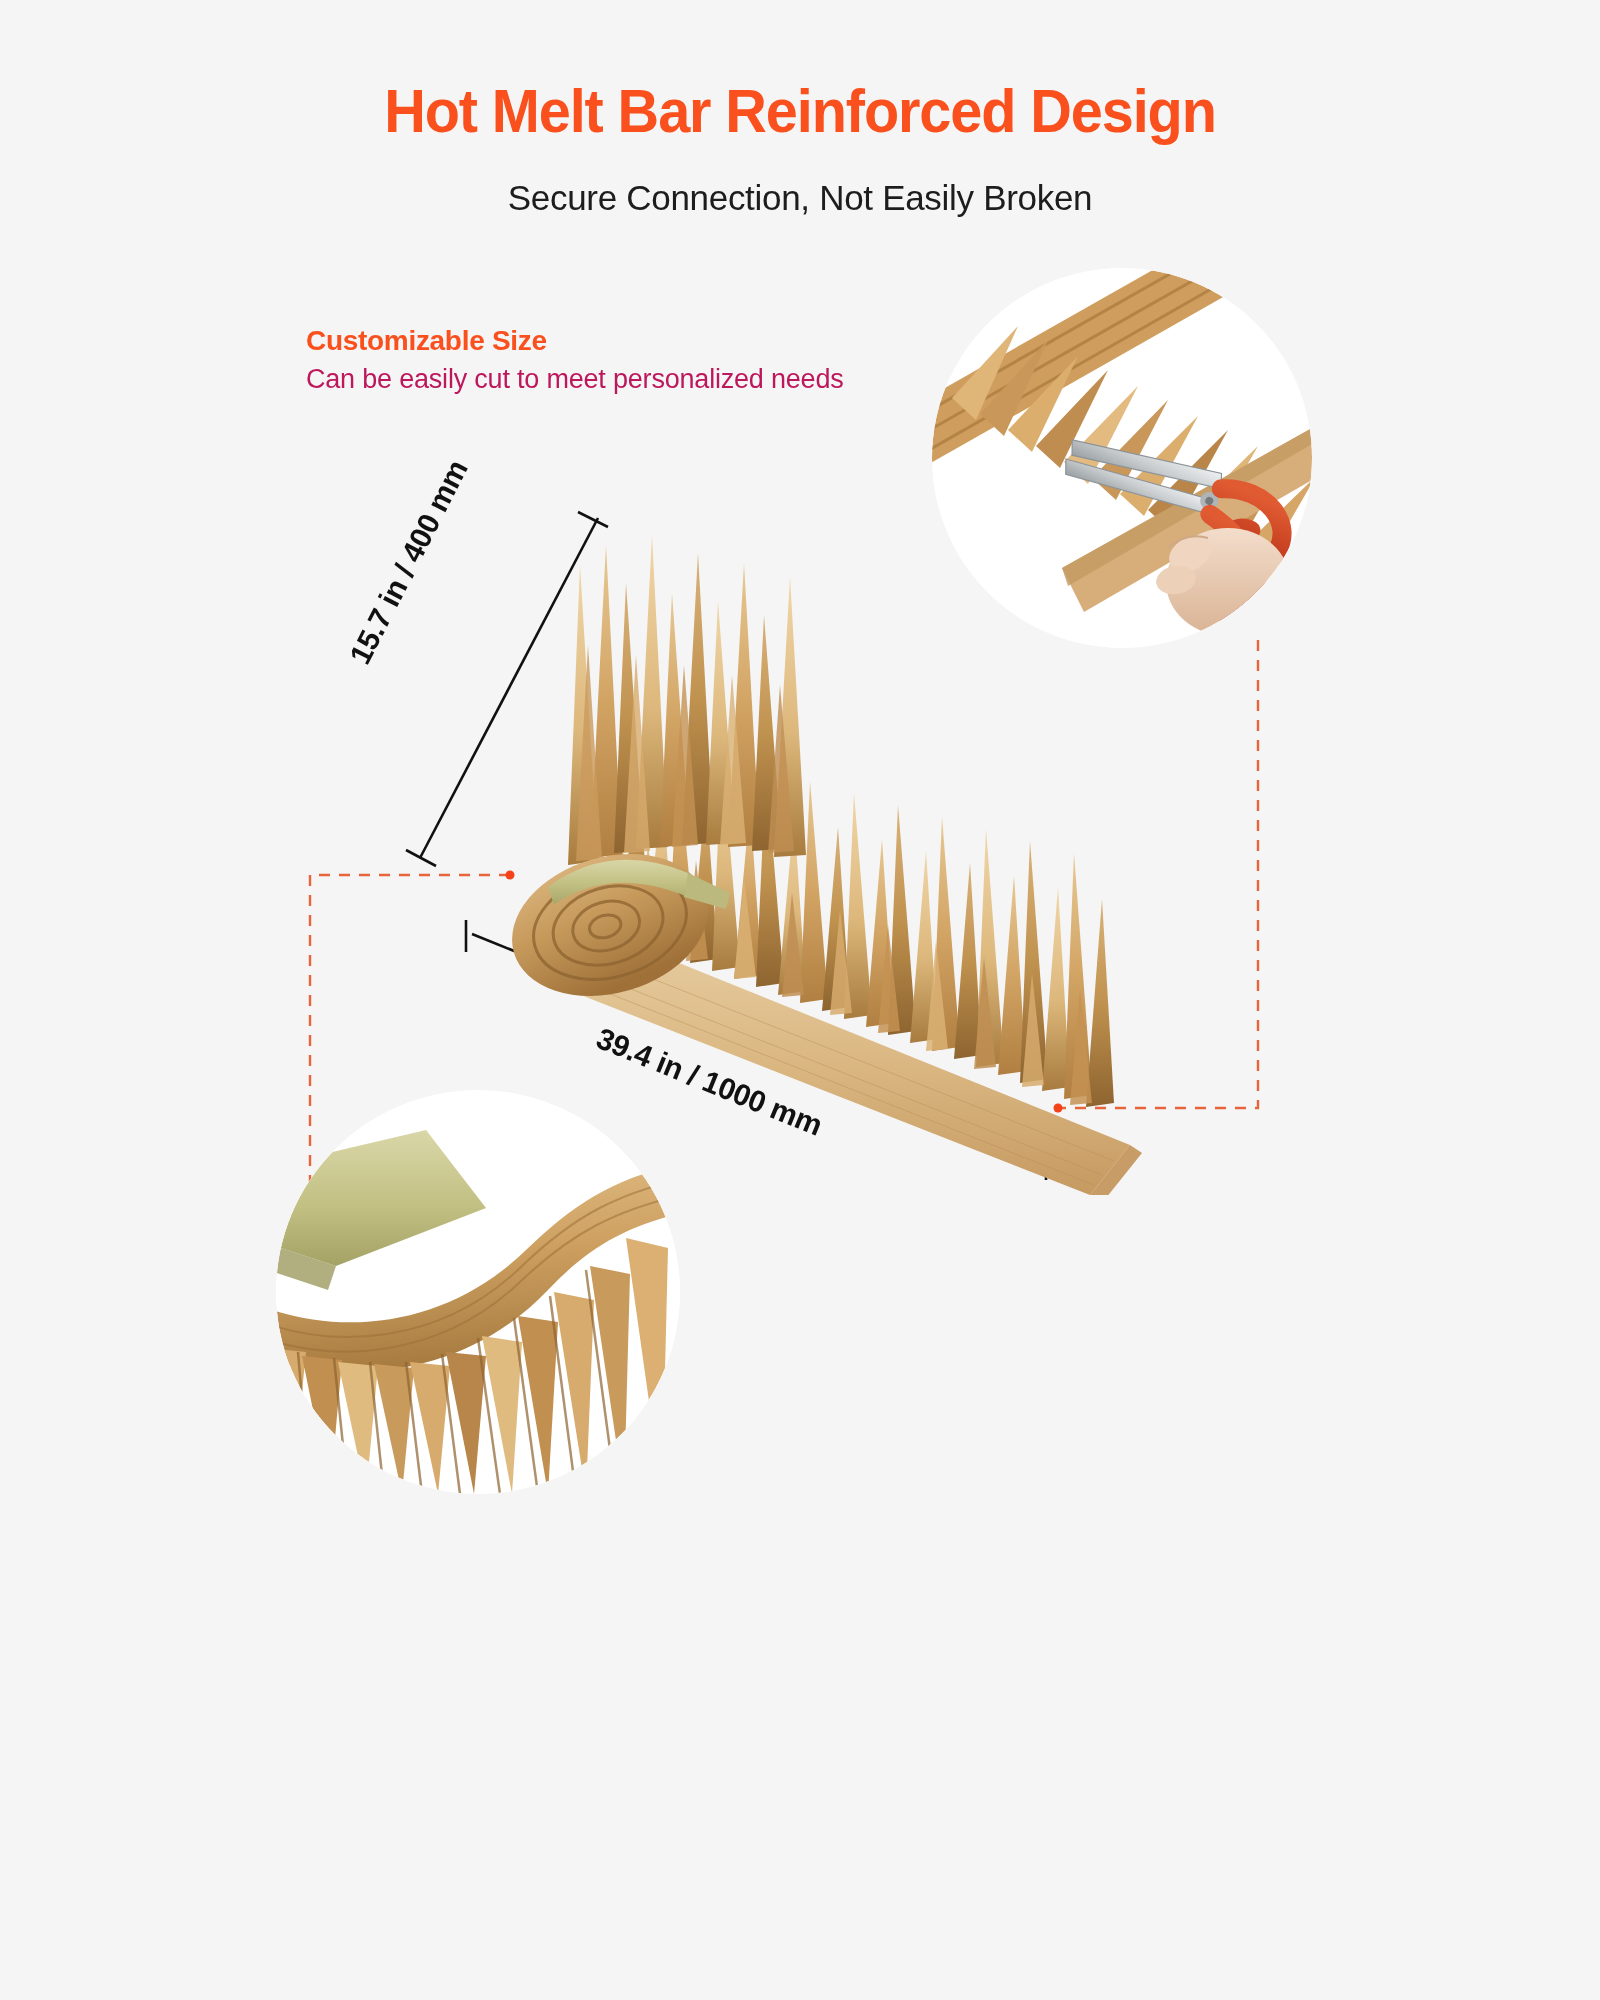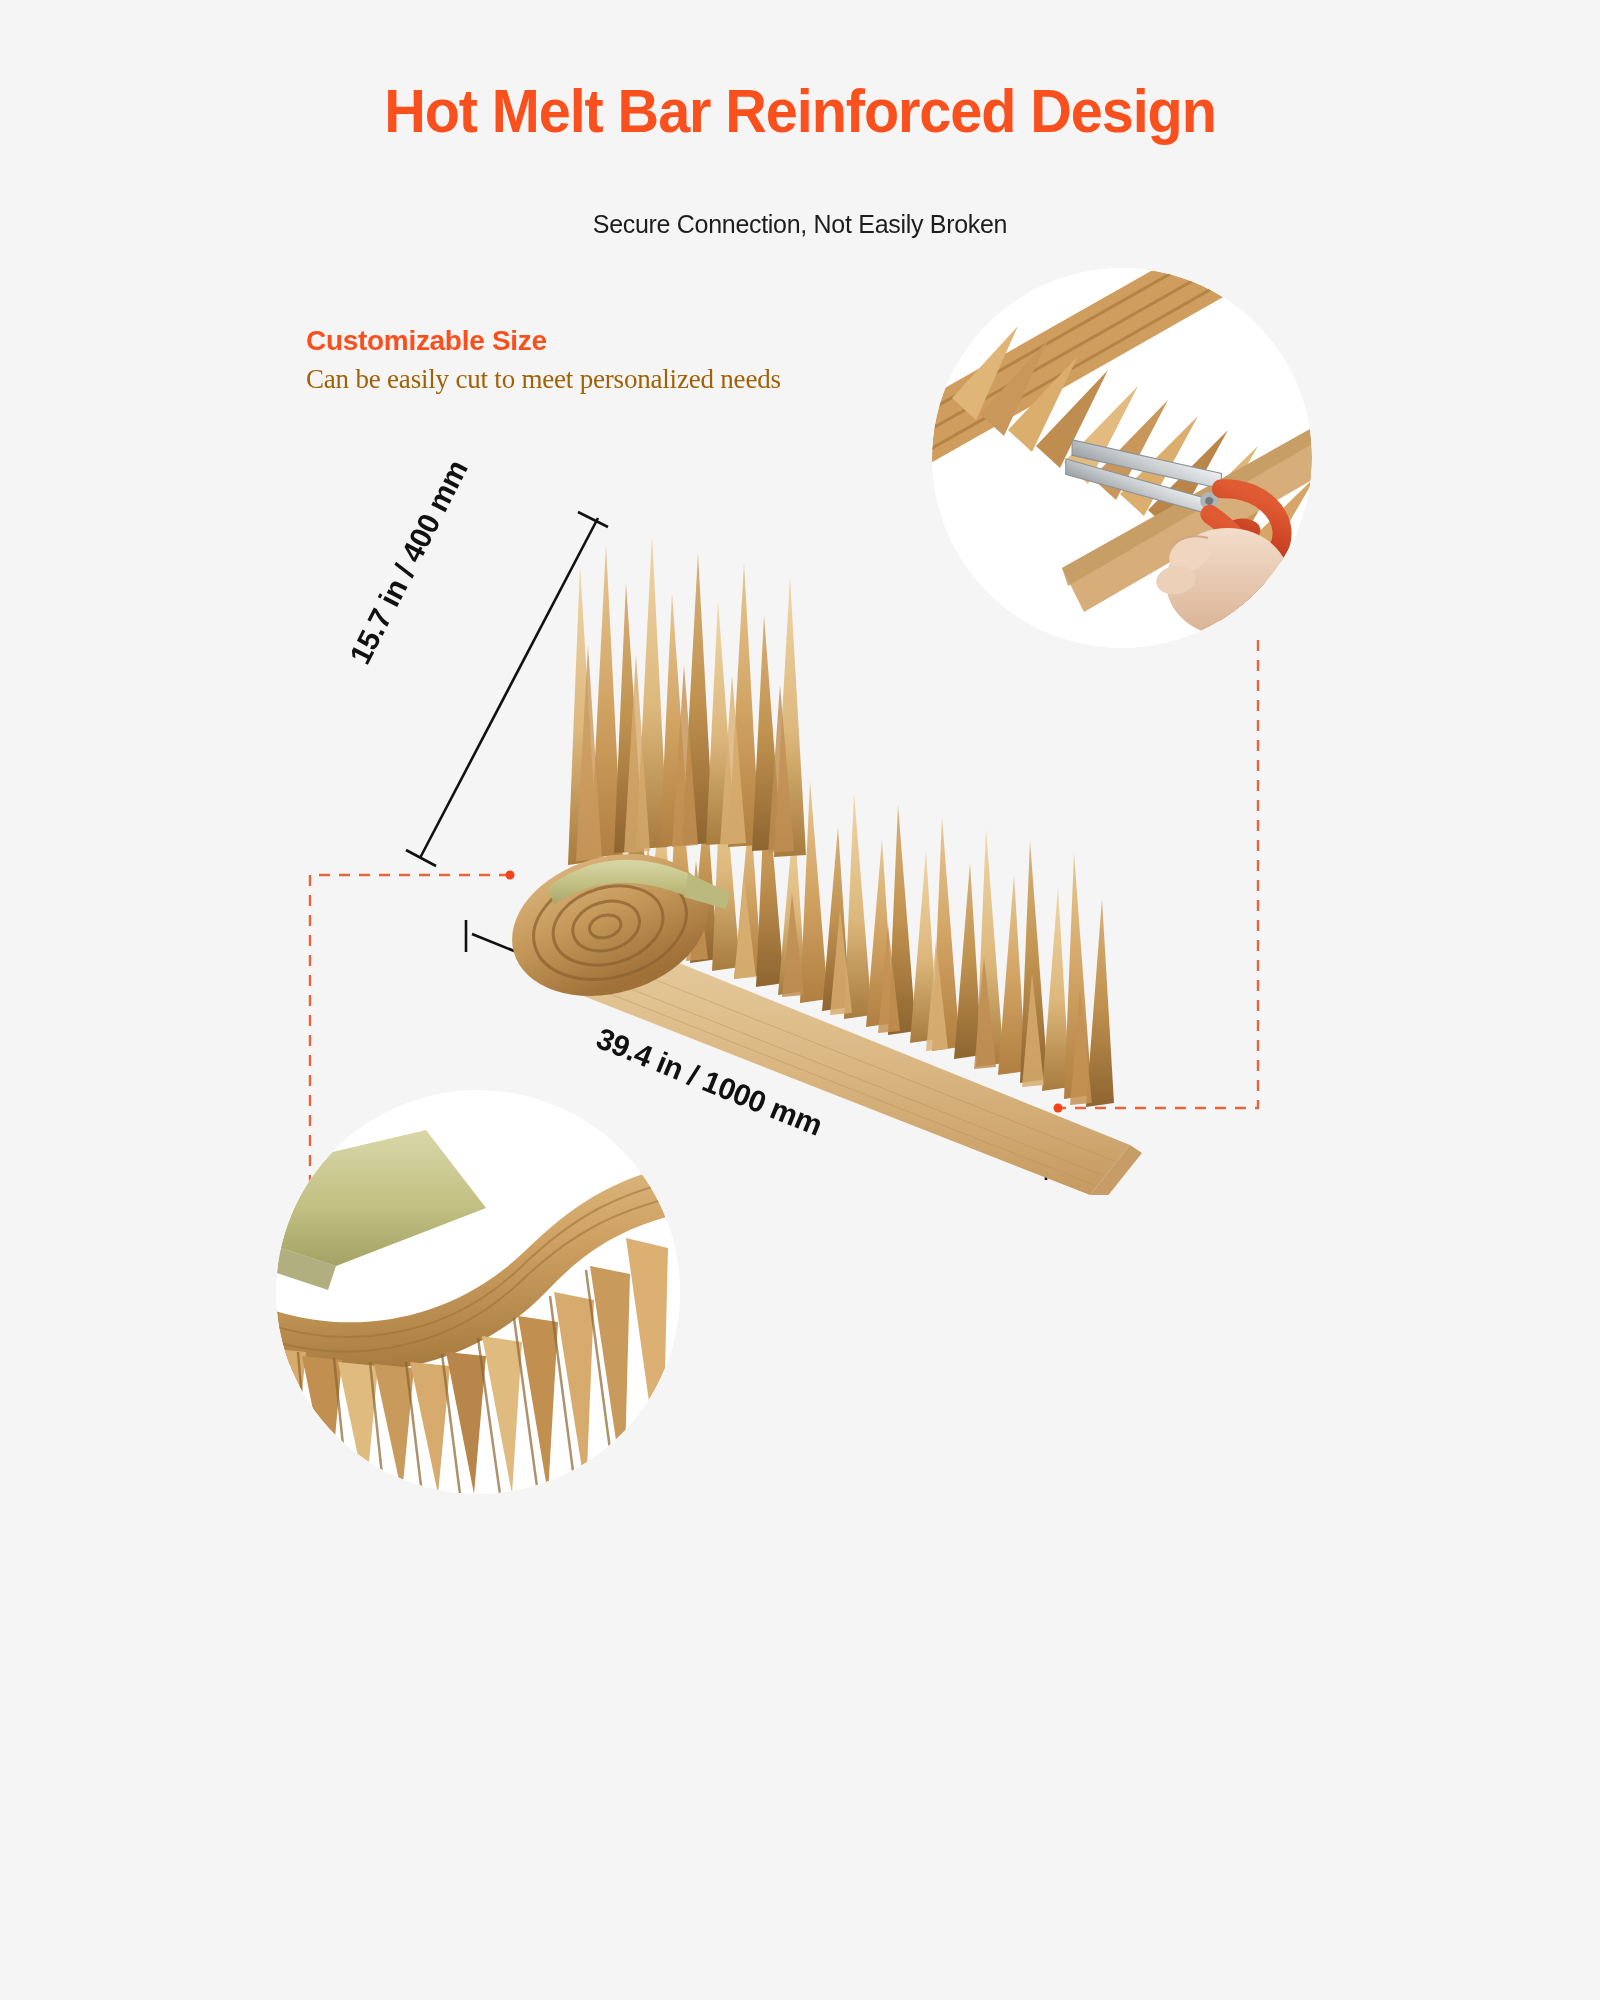--- a/index.html
+++ b/index.html
@@ -36,45 +36,43 @@
     transform: scaleX(0.93);
     transform-origin: center;
     white-space: nowrap;
   }
   .subhead {
     position: absolute;
     left: 0;
     top: 178px;
     width: 1240px;
     text-align: center;
-    font-size: 25px;
+    font-size: 35px;
     color: #1d1d1d;
     letter-spacing: -0.3px;
     white-space: nowrap;
-    margin-top: 32px;
   }
 
   
   .feature {
     position: absolute;
   }
   .feature .f-title {
     font-weight: bold;
     font-size: 28px;
     color: #f9501e;
     letter-spacing: -0.3px;
     margin: 0 0 7px 0;
     white-space: nowrap;
   }
   .feature .f-desc {
     font-size: 27px;
-    color: #a16207;
+    color: #be185d;
     letter-spacing: -0.2px;
     white-space: nowrap;
-    font-family: Liberation Serif, serif;
   }
   #feature-customizable { left: 126px; top: 325px; }
   #feature-flexible { left: 541px; top: 1342px; }
 
   
   .dash-path {
     position: absolute;
     left: 0;
     top: 0;
     width: 1240px;

